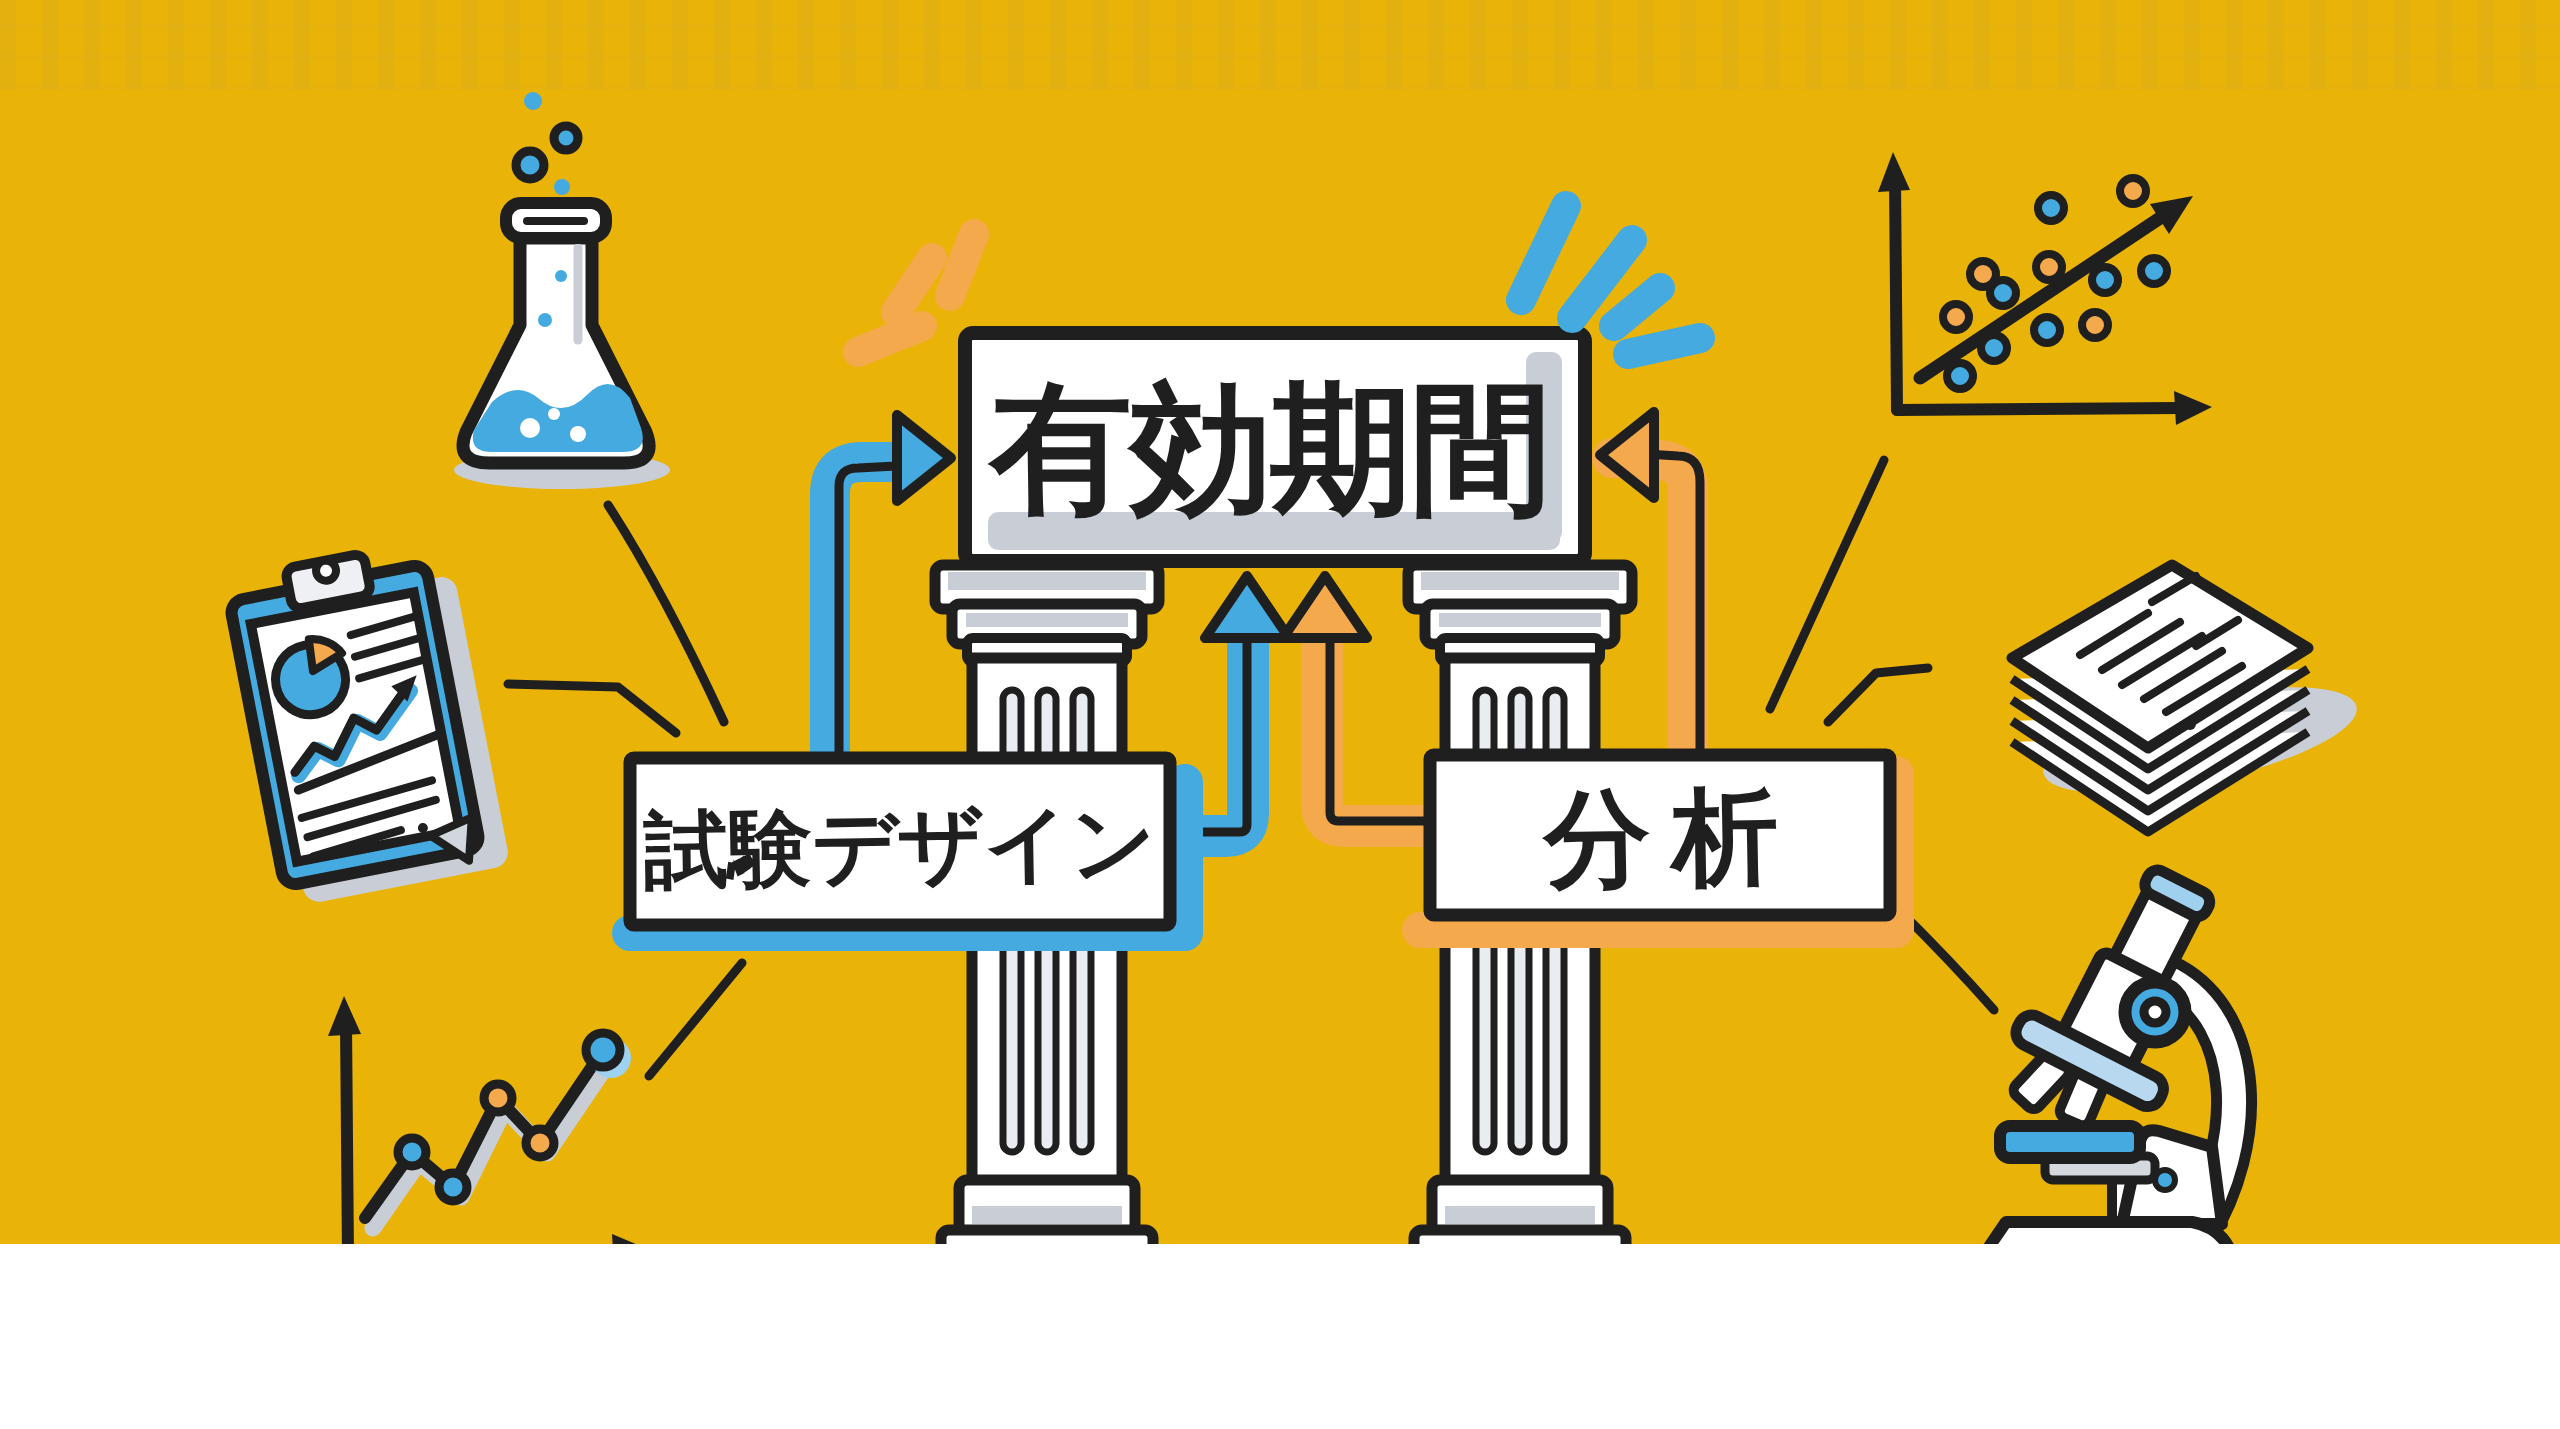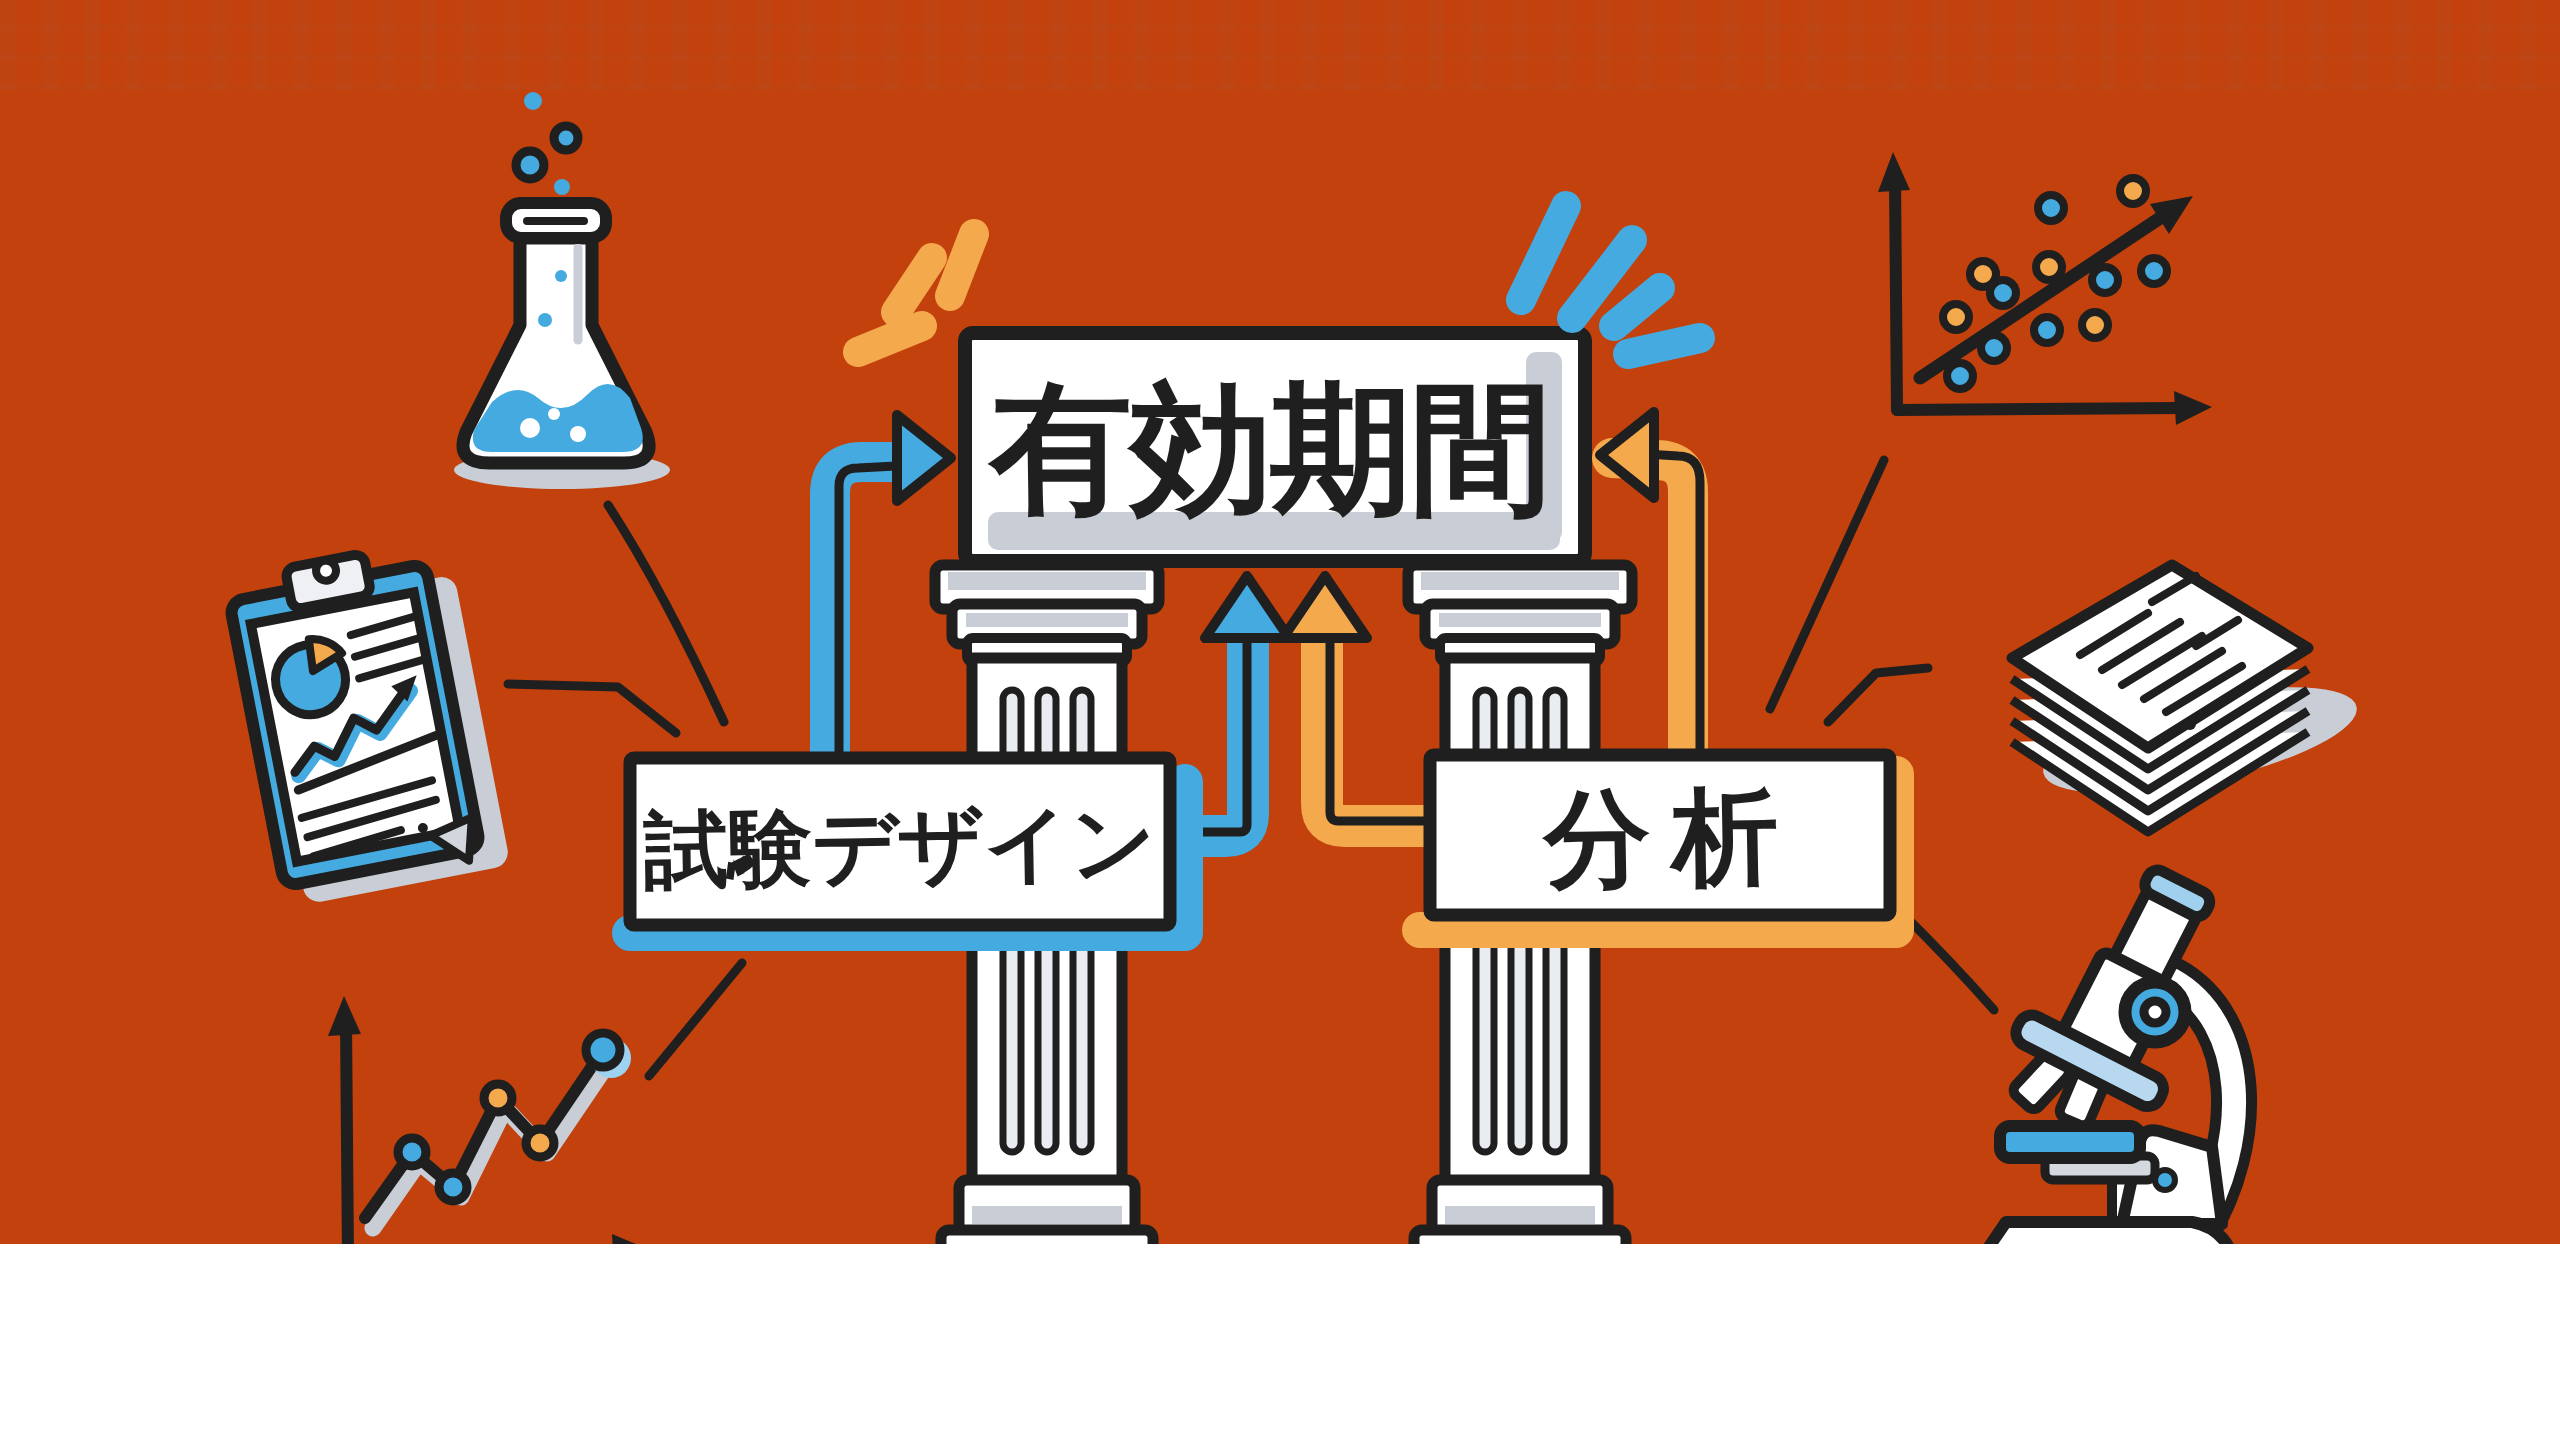--- a/index.html
+++ b/index.html
@@ -1,16 +1,16 @@
 <!DOCTYPE html>
 <html><head>
 <meta charset="utf-8">
 <style>
   html,body{margin:0;padding:0;background:#ffffff;}
-  .stage{position:relative;width:2560px;height:1244px;background:#c2410c;overflow:hidden;
+  .stage{position:relative;width:2560px;height:1244px;background:#eab308;overflow:hidden;
          font-family:"DejaVu Sans", sans-serif;}
   .stage svg{position:absolute;left:0;top:0;}
   .tex{position:absolute;left:0;width:100%;pointer-events:none;}
   .tex-top{top:0;height:90px;opacity:.5;
     background:
       repeating-linear-gradient(90deg, rgba(130,135,145,.10) 0 16px, transparent 16px 42px),
       repeating-linear-gradient(0deg, rgba(130,135,145,.06) 0 6px, transparent 6px 30px);}
   .tex-bottom{top:1385px;height:44px;opacity:.6;
     background:
       repeating-linear-gradient(90deg, rgba(125,130,140,.14) 0 14px, transparent 14px 36px),

